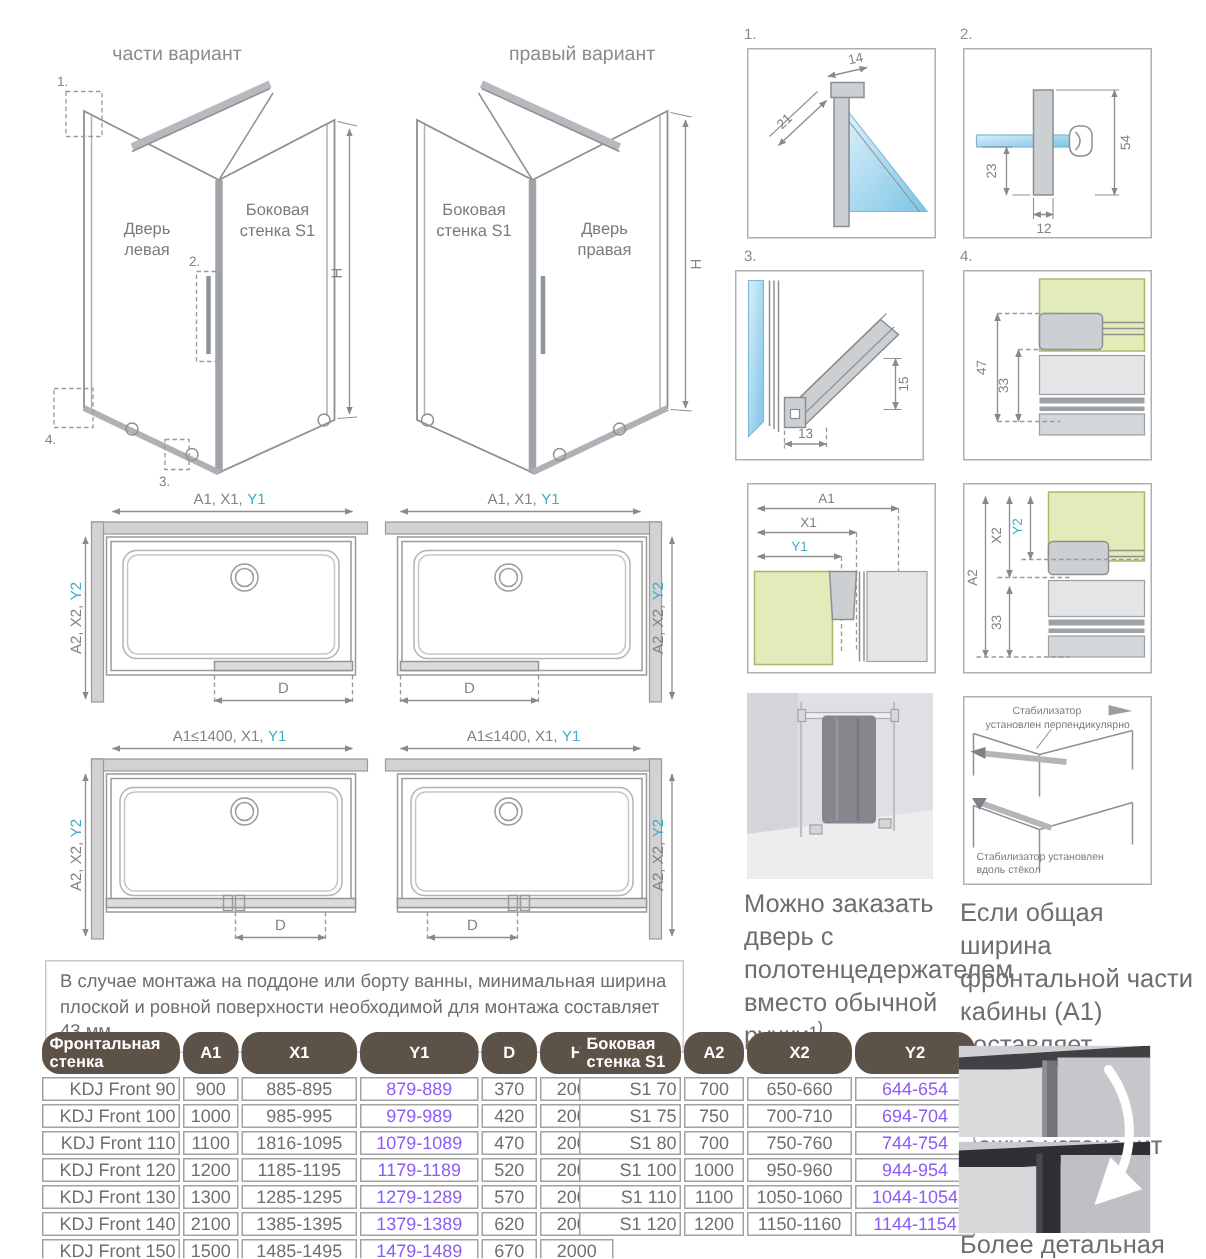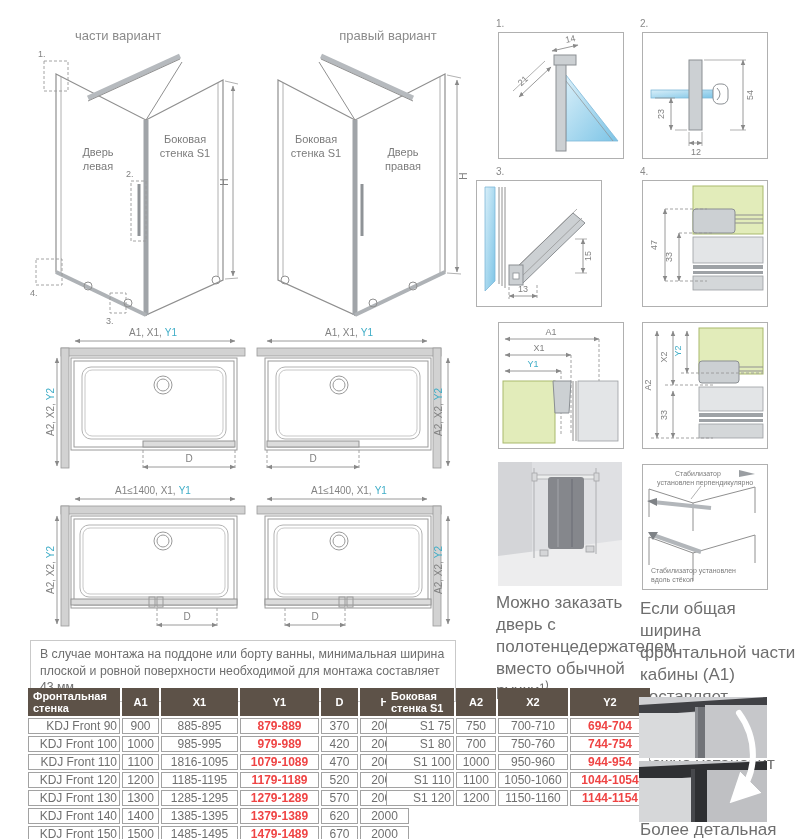--- a/index.html
+++ b/index.html
@@ -33,26 +33,26 @@
   .plan{position:absolute;width:205px;height:155px;}
   .detail{position:absolute;width:124px;height:125px;border:1px solid #b0b0b0;background:#fff;}
   .detail-num{position:absolute;font-size:10px;color:#8a8a8a;}
   .caption{position:absolute;font-size:17px;line-height:1.3;color:#6e6e6e;}
   .photo{position:absolute;width:124px;height:124px;overflow:hidden;}
   .note-box{position:absolute;left:30px;top:640px;width:406px;border:1px solid #c9c9c9;
             padding:5px 9px;font-size:12.3px;line-height:1.35;color:#6e6e6e;background:#fff;}
   
   table.spec{border-collapse:separate;border-spacing:2px;table-layout:fixed;position:absolute;}
   table.spec th{background:#5d5248;color:#fff;font-weight:bold;font-size:11px;
-                padding:2px 3px;text-align:center;vertical-align:middle;}
+                padding:2px 3px;text-align:center;vertical-align:middle;border-radius:12px;}
   table.spec th.name{text-align:left;padding-left:5px;}
   table.spec td{border:1px solid #a2a2a2;background:#fff;color:#6f6f6f;font-size:12px;
                 text-align:center;padding:0 2px;height:14px;white-space:nowrap;overflow:hidden;}
   table.spec td.name{text-align:right;padding-left:5px;}
-  table.spec td.teal{color:#ef4444;font-weight:bold;}
+  table.spec td.teal{color:#8b5cf6;}
   #front-table{left:26px;top:686px;width:343px;}
   #front-table th:nth-child(1){width:84px;}#front-table th:nth-child(2){width:31px;}
   #front-table th:nth-child(3){width:71px;}#front-table th:nth-child(4){width:73px;}
   #front-table th:nth-child(5){width:31px;}#front-table th:nth-child(6){width:43px;}
   #side-table{left:384px;top:686px;width:240px;}
   #side-table th:nth-child(1){width:60px;}#side-table th:nth-child(2){width:34px;}
   #side-table th:nth-child(3){width:64px;}#side-table th:nth-child(4){width:74px;}
 </style>
 </head>
 <body>
@@ -259,21 +259,21 @@
       <line class="dim" x1="28" y1="65" x2="28" y2="97"></line>
       <text class="dimtxt" transform="rotate(-90 21 81)" x="21" y="81" text-anchor="middle">23</text>
       <line class="thin" x1="46" y1="99" x2="46" y2="113"></line>
         <line class="thin" x1="59" y1="99" x2="59" y2="113"></line>
       <line class="dim" x1="46" y1="110" x2="59" y2="110"></line>
       <text class="dimtxt" x="53" y="122" text-anchor="middle">12</text>
     </svg>
   </div>
 
   <div class="detail-num" style="left:496px;top:166px;">3.</div>
-  <div class="detail" style="left:476px;top:180px;">
+  <div class="detail" style="left:490px;top:180px;">
     <svg viewBox="0 0 124 125" width="124" height="125">
       <polygon class="glass" points="8,6 18,6 18,100 8,110"></polygon>
       <line class="ln" x1="22" y1="6" x2="22" y2="103"></line>
         <line class="ln" x1="25" y1="6" x2="25" y2="105"></line>
         <line class="ln" x1="28" y1="6" x2="28" y2="107"></line>
       <polygon class="metal" points="34,92 96,32 108,42 46,102"></polygon>
       <line class="thin" x1="38" y1="88" x2="100" y2="28"></line>
         <line class="thin" x1="43" y1="97" x2="105" y2="37"></line>
       <rect class="metal" x="32" y="84" width="14" height="20"></rect>
       <rect x="36" y="92" width="6" height="6" fill="#fff" stroke="#8b8f93" stroke-width="0.8"></rect>
@@ -447,21 +447,21 @@
         <tr>
           <td class="name">KDJ Front 130</td>
           <td>1300</td>
           <td>1285-1295</td>
           <td class="teal">1279-1289</td>
           <td>570</td>
           <td>2000</td>
         </tr>
         <tr>
           <td class="name">KDJ Front 140</td>
-          <td>1400</td>
+          <td>2100</td>
           <td>1385-1395</td>
           <td class="teal">1379-1389</td>
           <td>620</td>
           <td>2000</td>
         </tr>
         <tr>
           <td class="name">KDJ Front 150</td>
           <td>1500</td>
           <td>1485-1495</td>
           <td class="teal">1479-1489</td>
@@ -475,20 +475,26 @@
     <thead>
       <tr>
         <th class="name">Боковая стенка S1</th>
         <th>A2</th>
         <th>X2</th>
         <th>Y2</th>
       </tr>
     </thead>
     <tbody>
         <tr>
+          <td class="name">S1 70</td>
+          <td>700</td>
+          <td>650-660</td>
+          <td class="teal">644-654</td>
+        </tr>
+        <tr>
           <td class="name">S1 75</td>
           <td>750</td>
           <td>700-710</td>
           <td class="teal">694-704</td>
         </tr>
         <tr>
           <td class="name">S1 80</td>
           <td>700</td>
           <td>750-760</td>
           <td class="teal">744-754</td>

